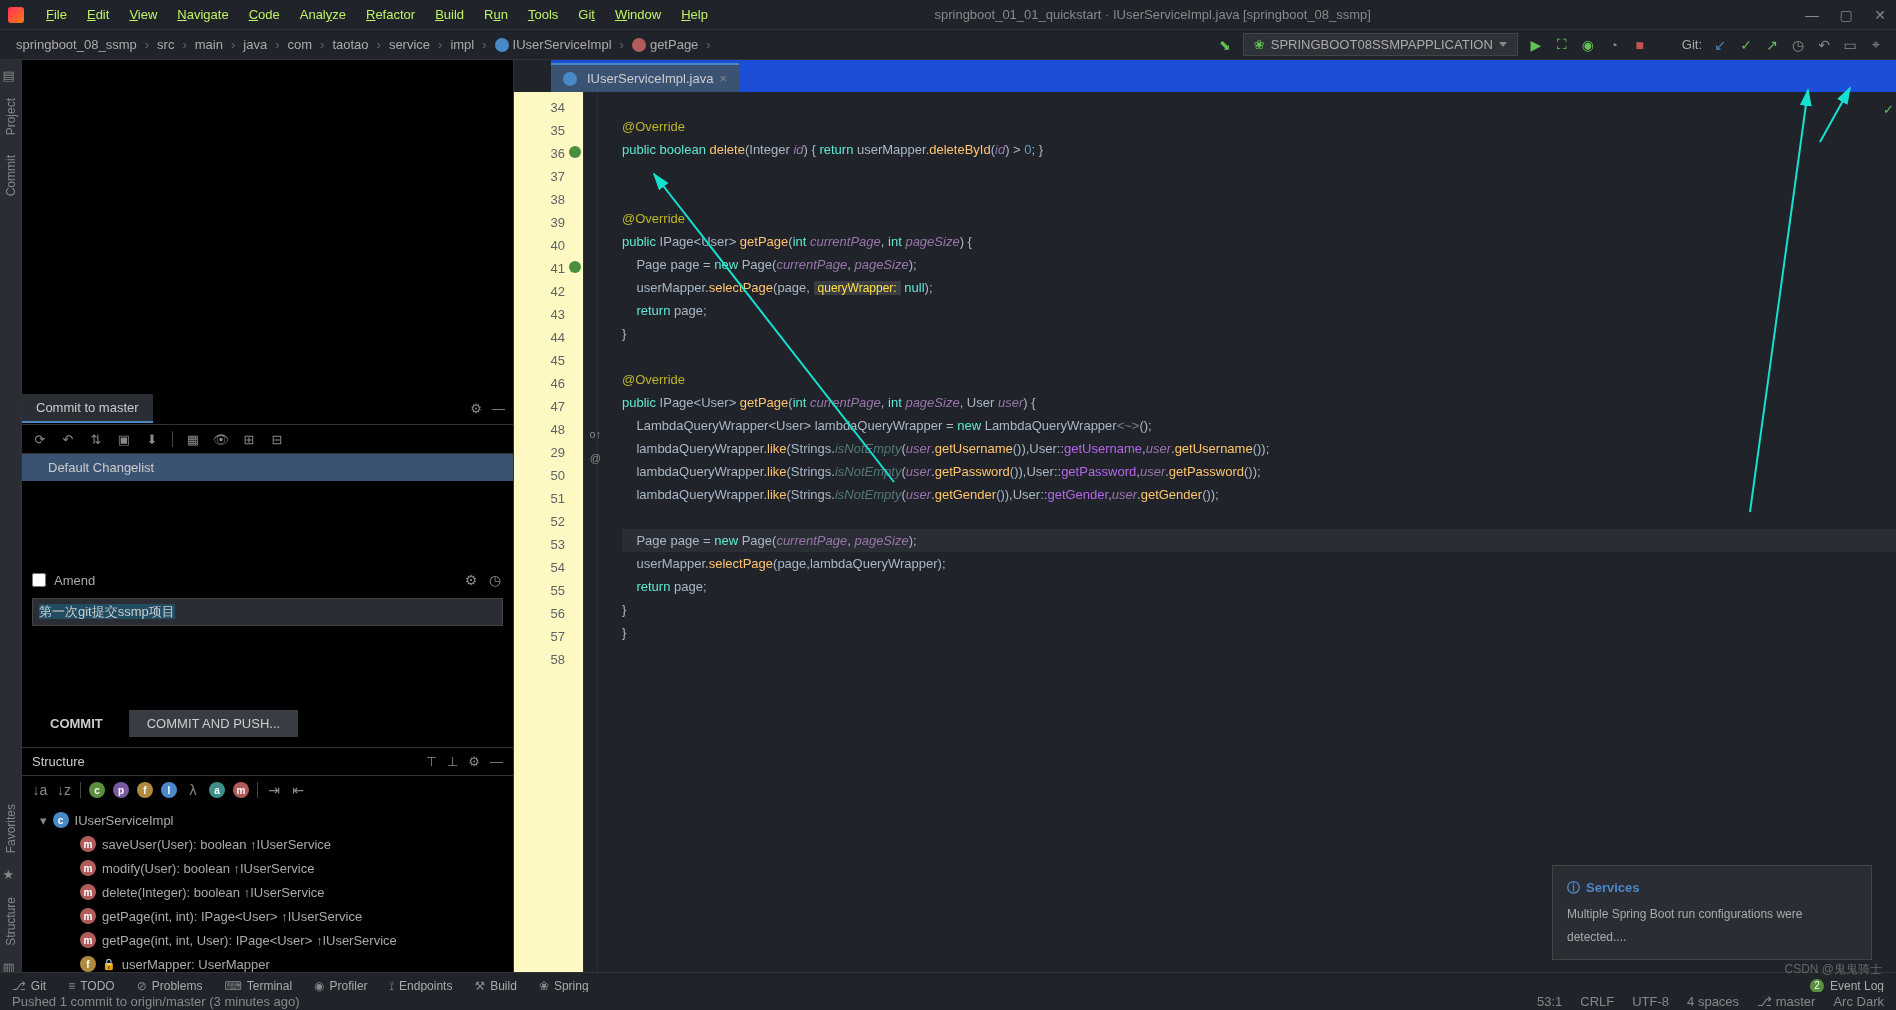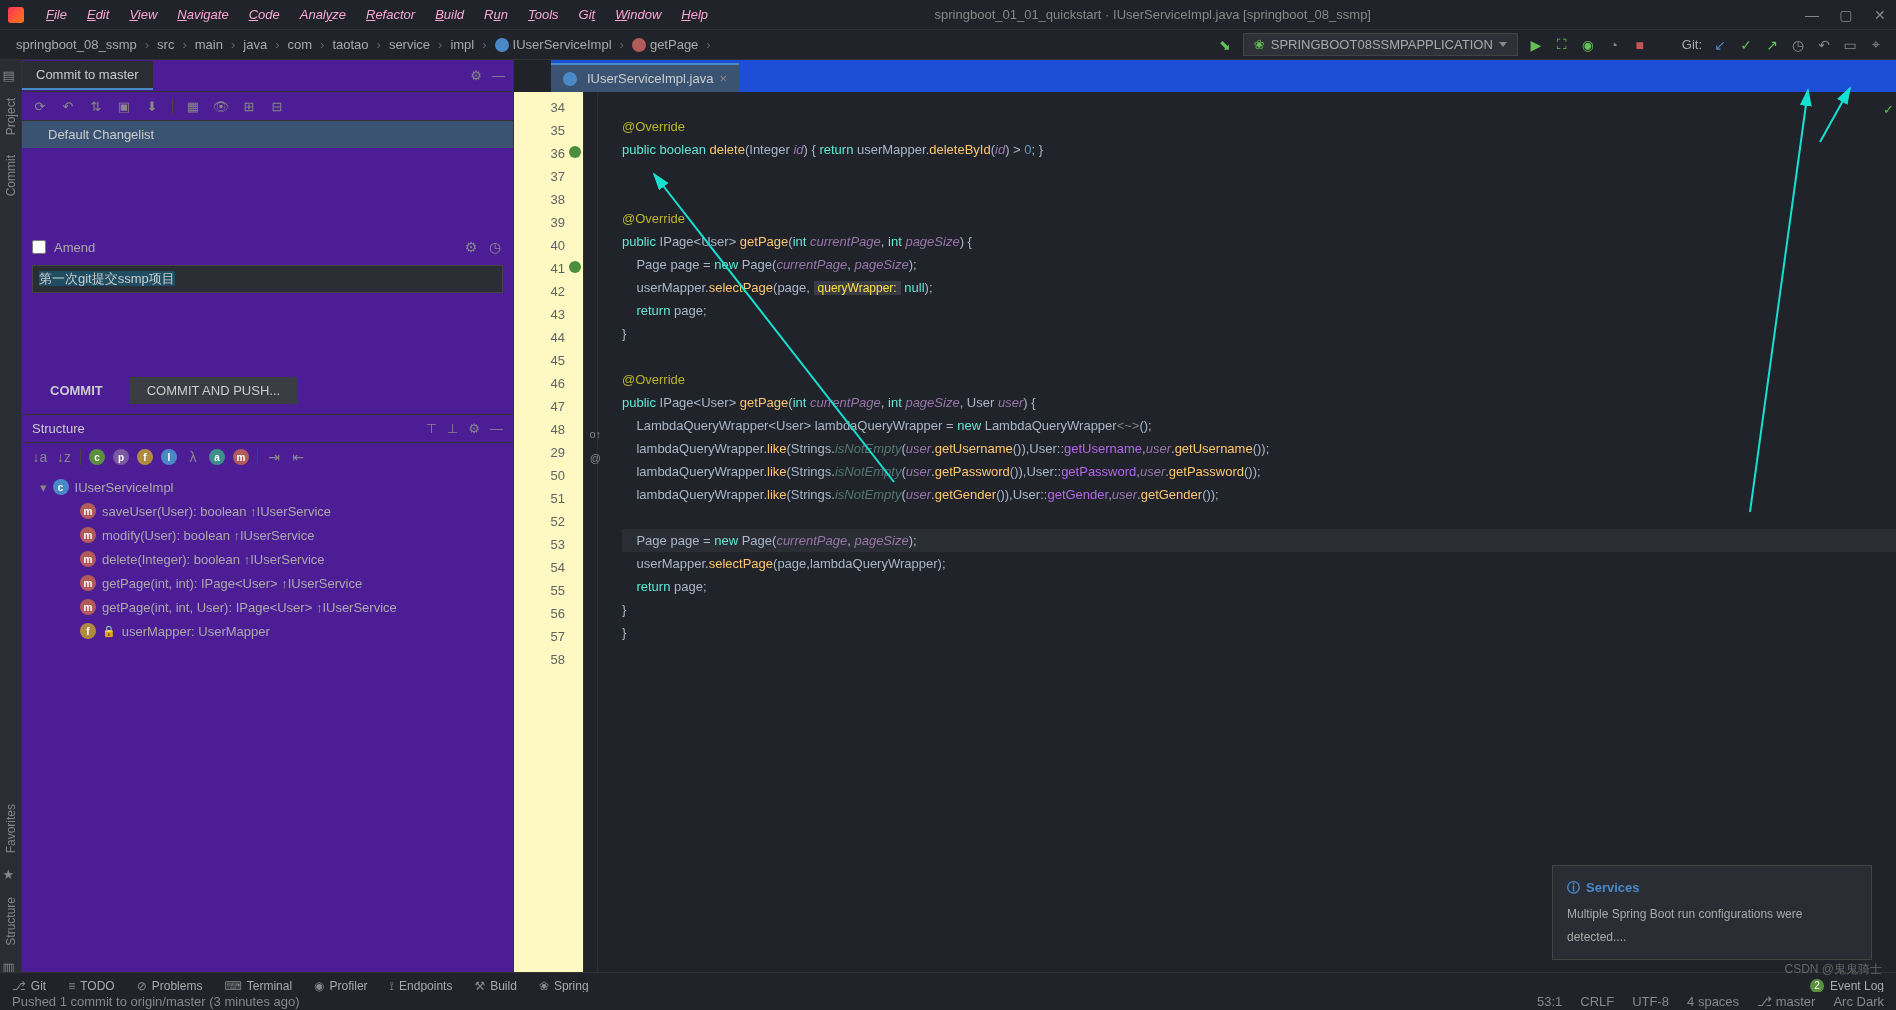--- a/index.html
+++ b/index.html
@@ -1,19 +1,19 @@
 <!DOCTYPE html>
 <html><head>
 <meta charset="utf-8">
 <style>
 * { margin:0; padding:0; box-sizing:border-box; font-family:"Segoe UI",Arial,sans-serif; font-size:13px; }
 body { background:#21232b; color:#a9b7c6; width:1896px; height:1010px; overflow:hidden; position:relative; }
 .menubar { height:30px; background:#21232b; display:flex; align-items:center; padding:0 8px; border-bottom:1px solid #323232; }
 .logo { width:16px; height:16px; background:linear-gradient(135deg,#fe315d,#f97a12); border-radius:3px; margin-right:12px; }
-.menu-item { padding:4px 10px; cursor:pointer; color:#f9a8d4;font-style:italic; }
+.menu-item { padding:4px 10px; cursor:pointer; color:#bef264; }
 .menu-item u { text-decoration:underline; }
 .title-path { margin-left:auto; margin-right:auto; color:#888; font-size:13px; }
 .win-controls { display:flex; gap:18px; margin-left:auto; color:#888; }
 .breadcrumb { height:30px; background:#21232b; display:flex; align-items:center; padding:0 12px; border-bottom:1px solid #323232; }
 .bc-item { color:#aaa; padding:2px 4px; }
 .bc-sep { color:#666; padding:0 4px; }
 .bc-icon { width:14px;height:14px;border-radius:50%;display:inline-block;margin-right:4px;vertical-align:middle; }
 .bc-c { background:#4a89c7; }
 .bc-m { background:#b15b5b; }
 .toolbar-right { margin-left:auto; display:flex; align-items:center; gap:10px; }
@@ -21,21 +21,21 @@
 .run-config .leaf { color:#62c054; }
 .tri-down { border-left:4px solid transparent;border-right:4px solid transparent;border-top:5px solid #888;display:inline-block; }
 .ico { width:16px; height:16px; display:inline-flex; align-items:center; justify-content:center; color:#888; font-size:14px; }
 .ico.green { color:#62c054; }
 .ico.blue { color:#4a89c7; }
 .ico.red { color:#c75450; }
 .main { position:absolute; top:60px; bottom:30px; left:0; right:0; display:flex; }
 .left-gutter { width:22px; background:#2b2d35; border-right:1px solid #323232; display:flex; flex-direction:column; align-items:center; padding-top:4px; }
 .gutter-tab { writing-mode:vertical-rl; transform:rotate(180deg); padding:10px 2px; color:#888; cursor:pointer; font-size:12px; }
 .gutter-ico { width:16px;height:16px;margin:4px 0;color:#888; }
-.left-panel { width:492px; background:#4c1d95; border-right:1px solid #323232; display:flex; flex-direction:column; }
+.left-panel { width:492px; background:#000000; border-right:1px solid #323232; display:flex; flex-direction:column;justify-content:flex-end; }
 .commit-header { display:flex; align-items:center; height:32px; border-bottom:1px solid #323232; }
 .commit-tab { padding:6px 14px; color:#ccc; border-bottom:2px solid #4a89c7; background:#2b2d35; }
 .commit-gear { margin-left:auto; padding:0 8px; color:#888; display:flex; gap:10px; }
 .changes-toolbar { display:flex; gap:12px; padding:6px 10px; border-bottom:1px solid #323232; }
 .changes-toolbar .ico { font-size:13px; }
 .vdiv { width:1px;height:16px;background:#444; }
 .changelist { flex:0 0 auto; height:112px; }
 .changelist-row { background:#3b5372; padding:6px 26px; color:#ccc; }
 .amend-row { display:flex; align-items:center; gap:8px; padding:6px 10px; color:#aaa; }
 .amend-row input[type=checkbox]{ width:14px;height:14px;background:#2b2d35;border:1px solid #555; }

